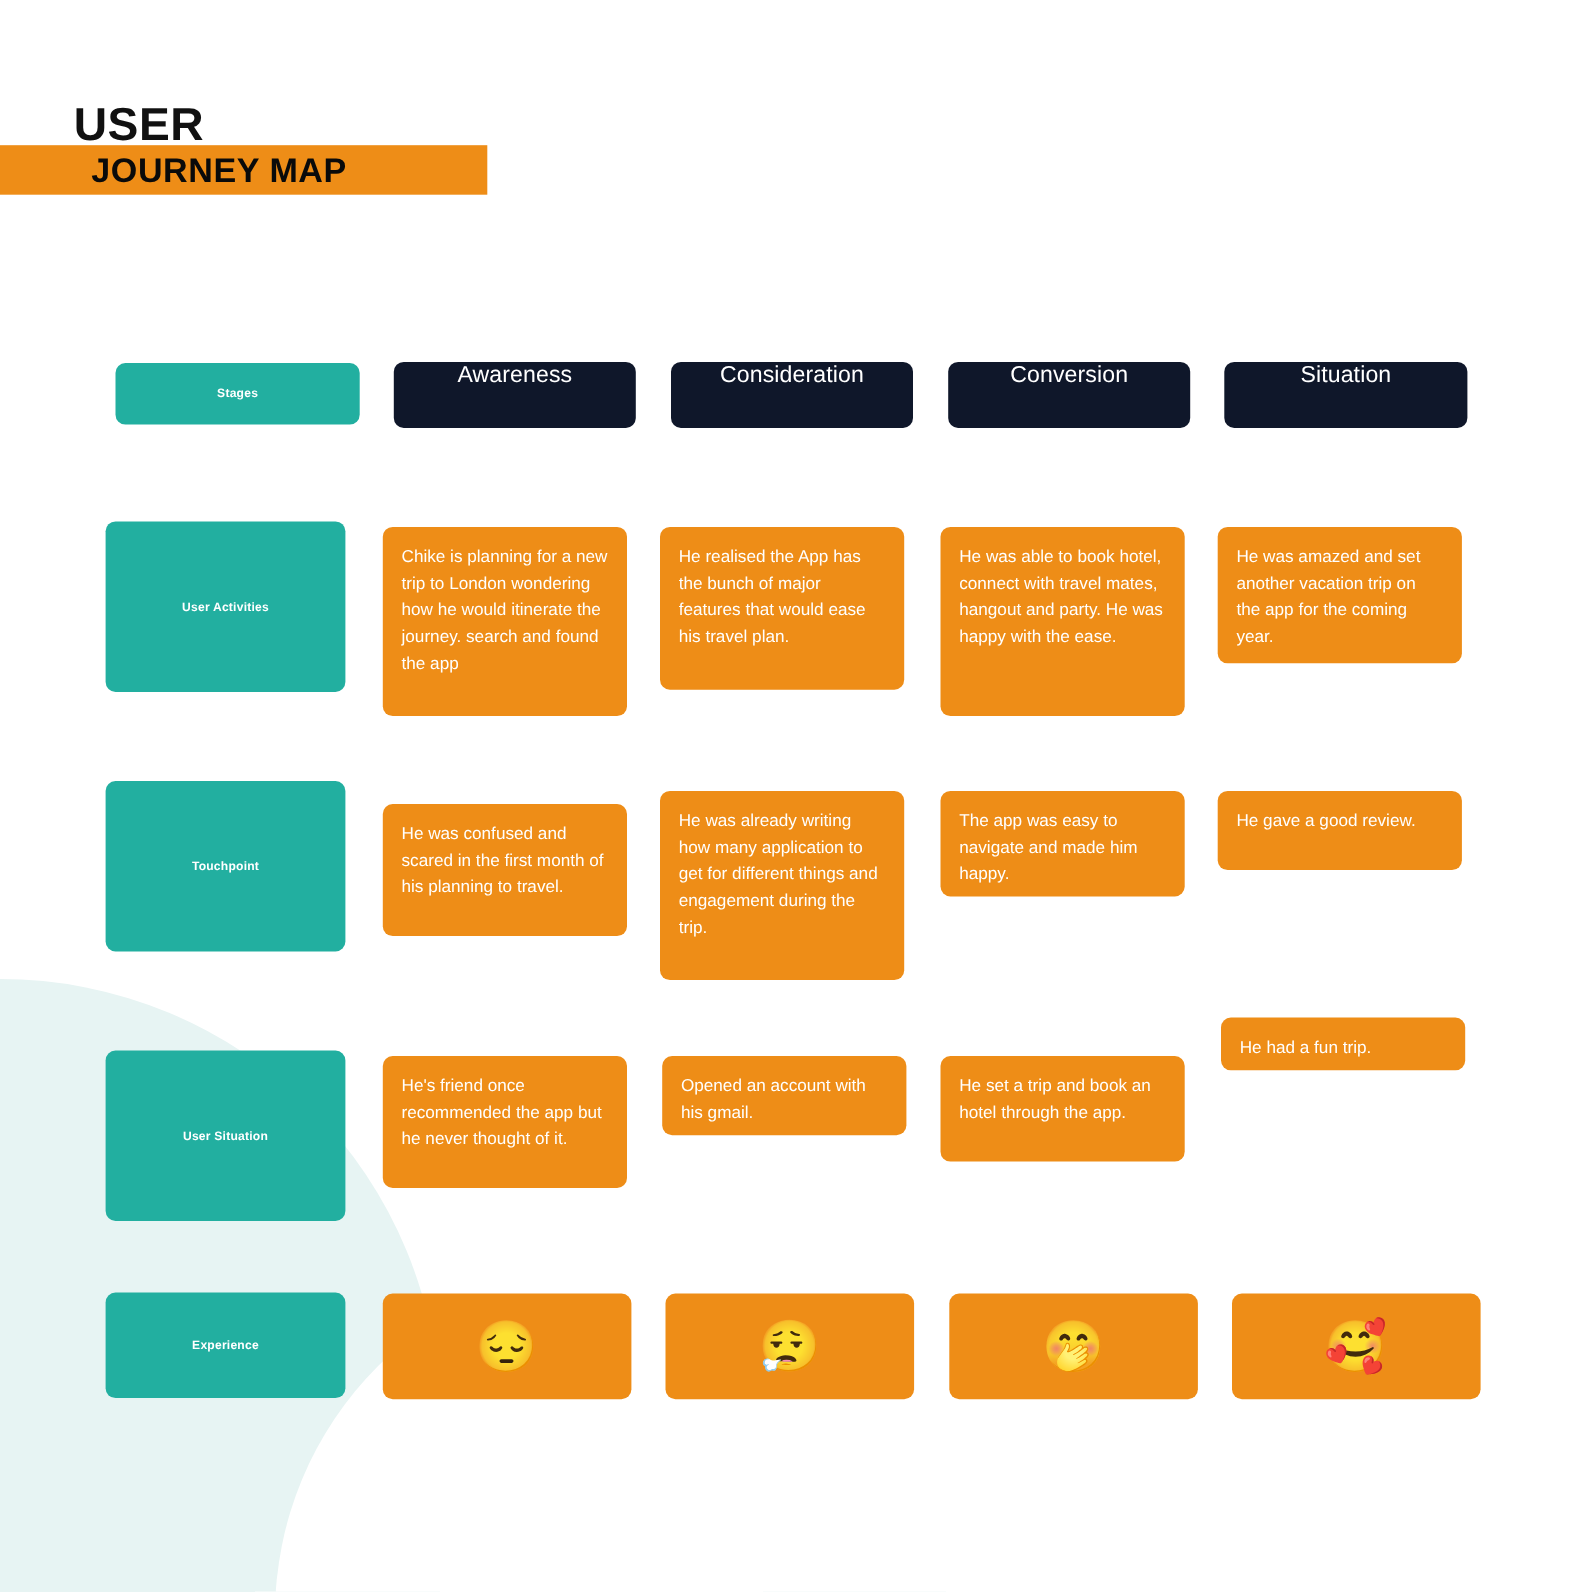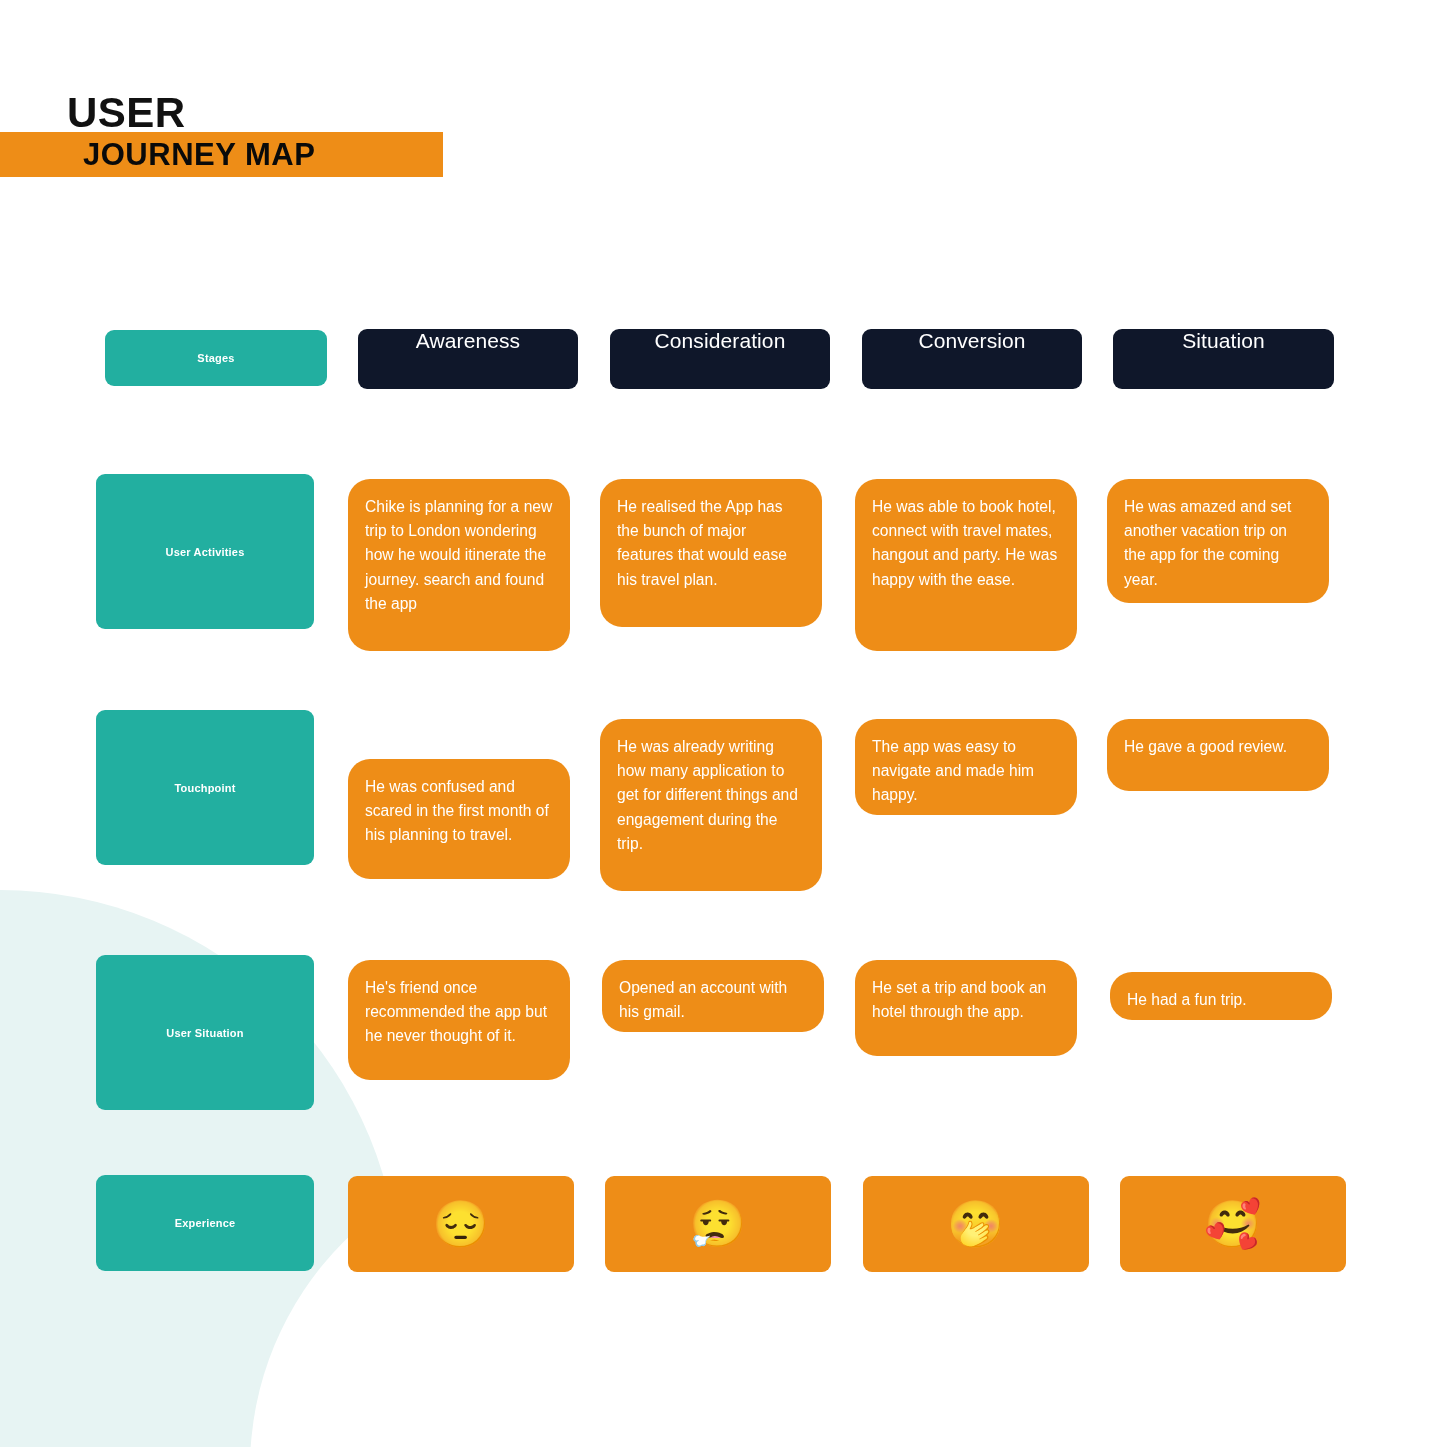--- a/index.html
+++ b/index.html
@@ -110,21 +110,20 @@
   }
   .stage-cell .txt {
     font-size: 21px;
     font-weight: 400;
     letter-spacing: .1px;
   }
 
   .content-cell {
     background: #ee8d17;
     padding: 16px 17px 14px 17px;
-    border-radius: 22px;
   }
   .content-cell .txt {
     font-size: 15.6px;
     font-weight: 400;
     line-height: 24.2px;
     color: #ffffff;
     display: block;
   }
 
   .emoji-cell {
@@ -189,21 +188,21 @@
       <span class="txt">He was able to book hotel, connect with travel mates, hangout and party. He was happy with the ease.</span>
     </div>
     <div class="cell content-cell" style="left:1107px; top:479px; width:222px; height:124px;">
       <span class="txt">He was amazed and set another vacation trip on the app for the coming year.</span>
     </div>
 
     <div class="cell label-cell" style="left:96px; top:710px; width:218px; height:155px;">
       <span class="txt">Touchpoint</span>
     </div>
 
-    <div class="cell content-cell" style="left:348px; top:759px; width:222px; height:120px;">
+    <div class="cell content-cell" style="left:348px; top:731px; width:222px; height:120px;">
       <span class="txt">He was confused and scared in the first month of his planning to travel.</span>
     </div>
     <div class="cell content-cell" style="left:855px; top:719px; width:222px; height:96px;">
       <span class="txt">The app was easy to navigate and made him happy.</span>
     </div>
     <div class="cell content-cell" style="left:600px; top:719px; width:222px; height:172px;">
       <span class="txt">He was already writing how many application to get for different things and engagement during the trip.</span>
     </div>
     <div class="cell content-cell" style="left:1107px; top:719px; width:222px; height:72px;">
       <span class="txt">He gave a good review.</span>
@@ -215,21 +214,21 @@
 
     <div class="cell content-cell" style="left:348px; top:960px; width:222px; height:120px;">
       <span class="txt">He's friend once recommended the app but he never thought of it.</span>
     </div>
     <div class="cell content-cell" style="left:602px; top:960px; width:222px; height:72px;">
       <span class="txt">Opened an account with his gmail.</span>
     </div>
     <div class="cell content-cell" style="left:855px; top:960px; width:222px; height:96px;">
       <span class="txt">He set a trip and book an hotel through the app.</span>
     </div>
-    <div class="cell content-cell" style="left:1110px; top:972px; width:222px; height:48px;">
+    <div class="cell content-cell" style="left:1110px; top:925px; width:222px; height:48px;">
       <span class="txt">He had a fun trip.</span>
     </div>
 
     <div class="cell label-cell" style="left:96px; top:1175px; width:218px; height:96px;">
       <span class="txt">Experience</span>
     </div>
 
     <div class="cell emoji-cell" style="left:348px; top:1176px; width:226px; height:96px;">
       <span class="txt">😔</span>
     </div>

